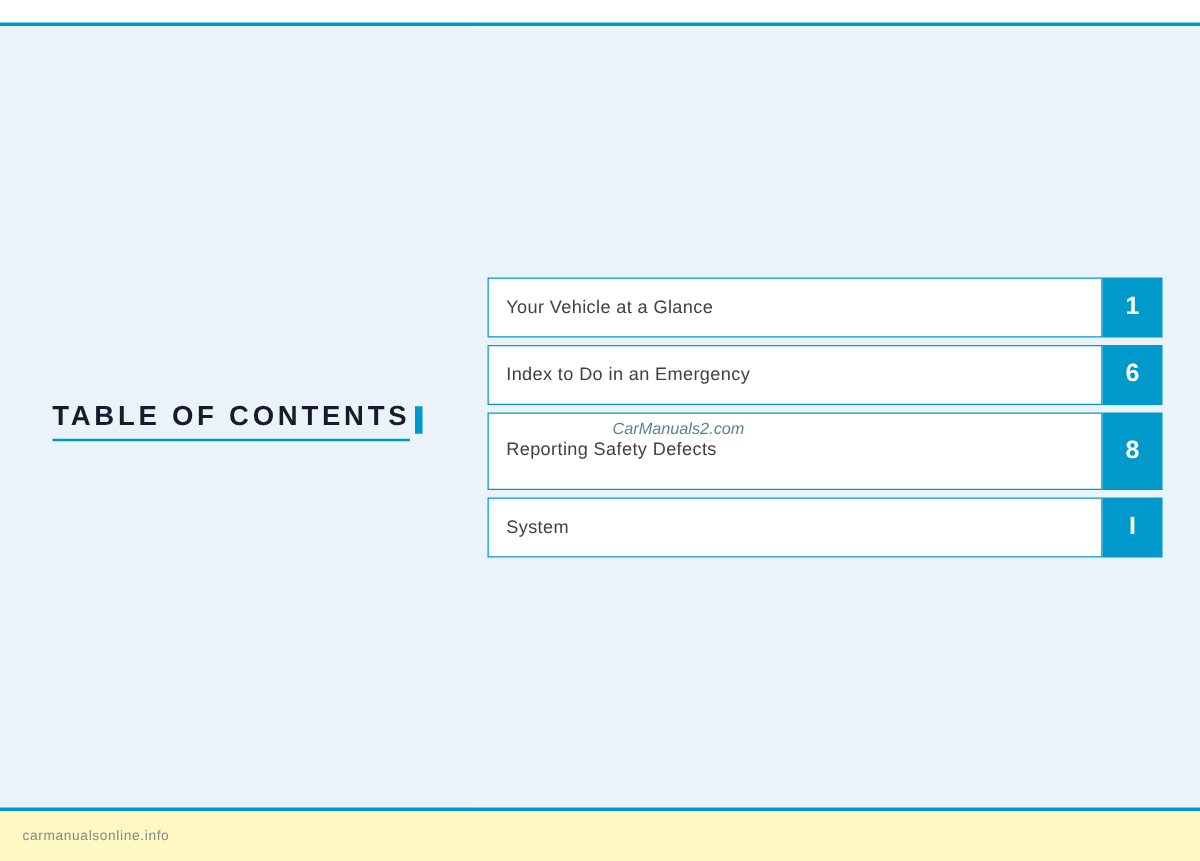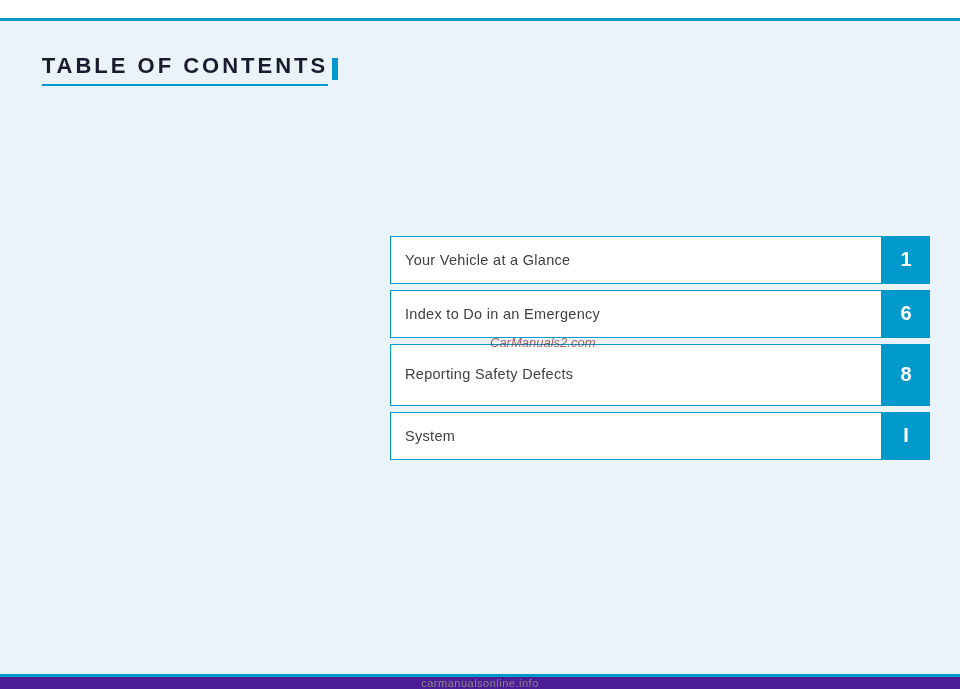--- a/index.html
+++ b/index.html
@@ -31,20 +31,21 @@
     .main-content {
       display: flex;
       flex: 1;
       background: #eaf3f9;
       margin: 0;
     }
 
     .left-panel {
       width: 380px;
       display: flex;
+      align-items: center;
       justify-content: center;
       background: #eaf3f9;
       padding: 32px 30px;
     }
 
     .toc-title {
       font-size: 22px;
       font-weight: bold;
       color: #1a1a2e;
       letter-spacing: 3px;
@@ -107,37 +108,37 @@
       justify-content: center;
       color: #ffffff;
       font-size: 20px;
       font-weight: bold;
       letter-spacing: 0;
       flex-shrink: 0;
     }
 
     .footer-bar {
       display: flex;
-      justify-content: center;
+      justify-content: flex-start;
       align-items: center;
-      padding: 0 18px;
-      background: #4c1d95;
+      padding: 14px 18px;
+      background: #fef9c3;
     }
 
     .footer-text {
       font-size: 11px;
       color: #888;
       letter-spacing: 0.5px;
     }
 
     .watermark {
       position: absolute;
       top: 335px;
       left: 490px;
-      color: #7f1d1d;
+      color: #0c4a6e;
       font-size: 13px;
       opacity: 0.7;
       pointer-events: none;
       z-index: 10;
       font-style: italic;
     }
   </style>
 </head>
 <body>
 

